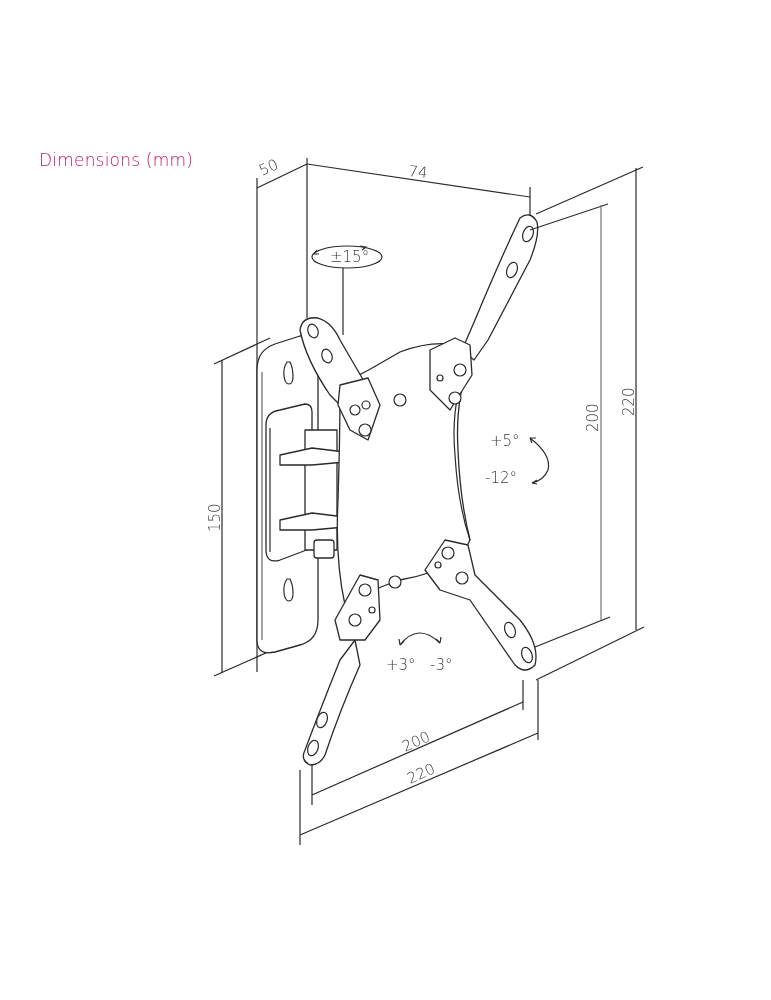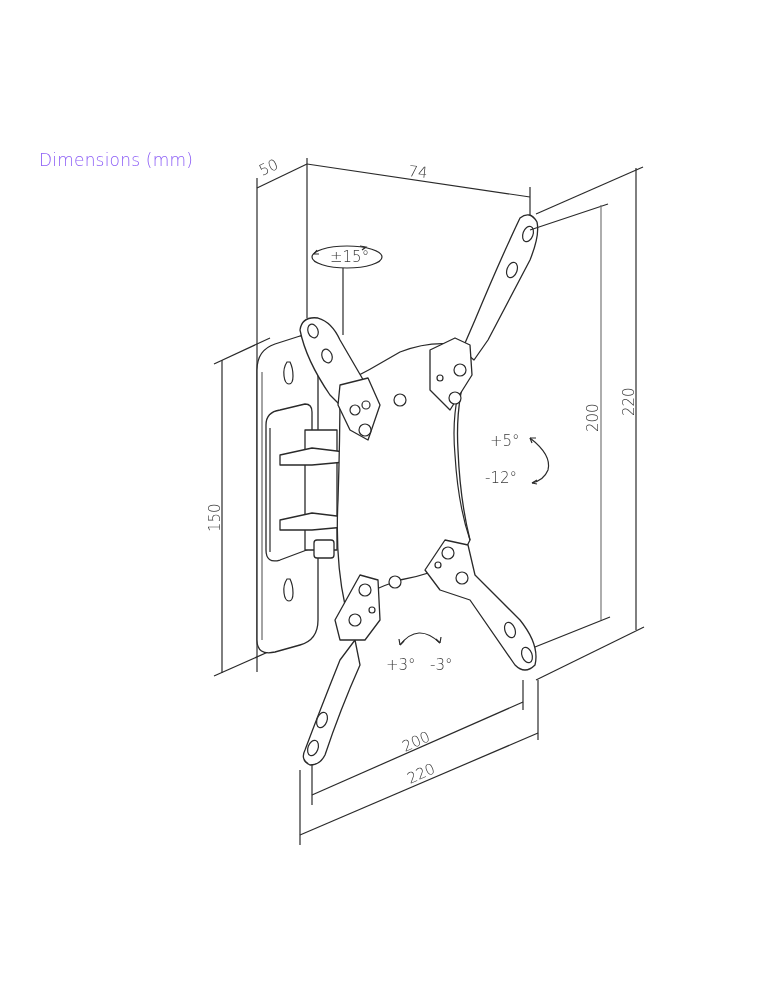--- a/index.html
+++ b/index.html
@@ -1,17 +1,17 @@
 <!DOCTYPE html>
 <html><head>
 <meta charset="utf-8">
 <style>
   html, body { margin: 0; padding: 0; background: #ffffff; }
   body { width: 771px; height: 1000px; position: relative; overflow: hidden; font-family: "DejaVu Sans", sans-serif; }
-  .title { position: absolute; left: 39px; top: 150px; font-size: 17px; color: #8b5cf6; letter-spacing: 0.2px; font-weight: 300; }
+  .title { position: absolute; left: 39px; top: 150px; font-size: 17px; color: #be185d; letter-spacing: 0.2px; font-weight: 300; }
   svg { position: absolute; left: 0; top: 0; }
   .ln { stroke: #2a2a2a; stroke-width: 1.2; fill: none; }
   .ln-thin { stroke: #333; stroke-width: 0.9; fill: none; }
   .ln-grey { stroke: #777; stroke-width: 1.2; fill: none; }
   .part { stroke: #2a2a2a; stroke-width: 1.3; fill: #ffffff; stroke-linejoin: round; }
   .hole { stroke: #2a2a2a; stroke-width: 1.2; fill: #ffffff; }
   .lbl { font-family: "DejaVu Sans", sans-serif; font-size: 15px; fill: #3a3a3a; font-weight: 300; }
 </style>
 </head>
 <body>

